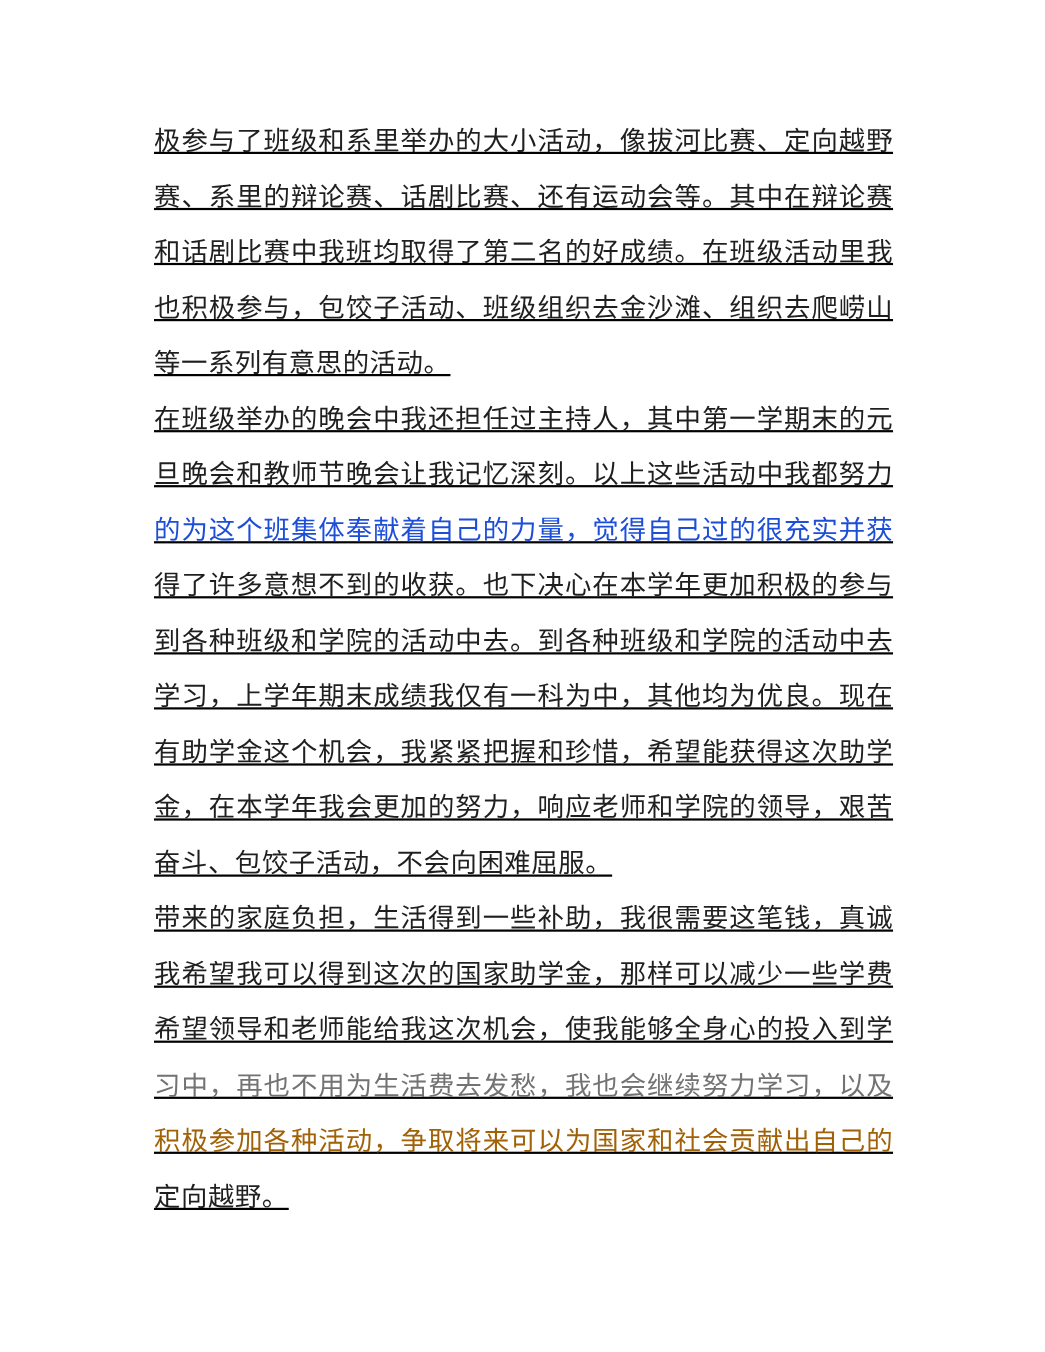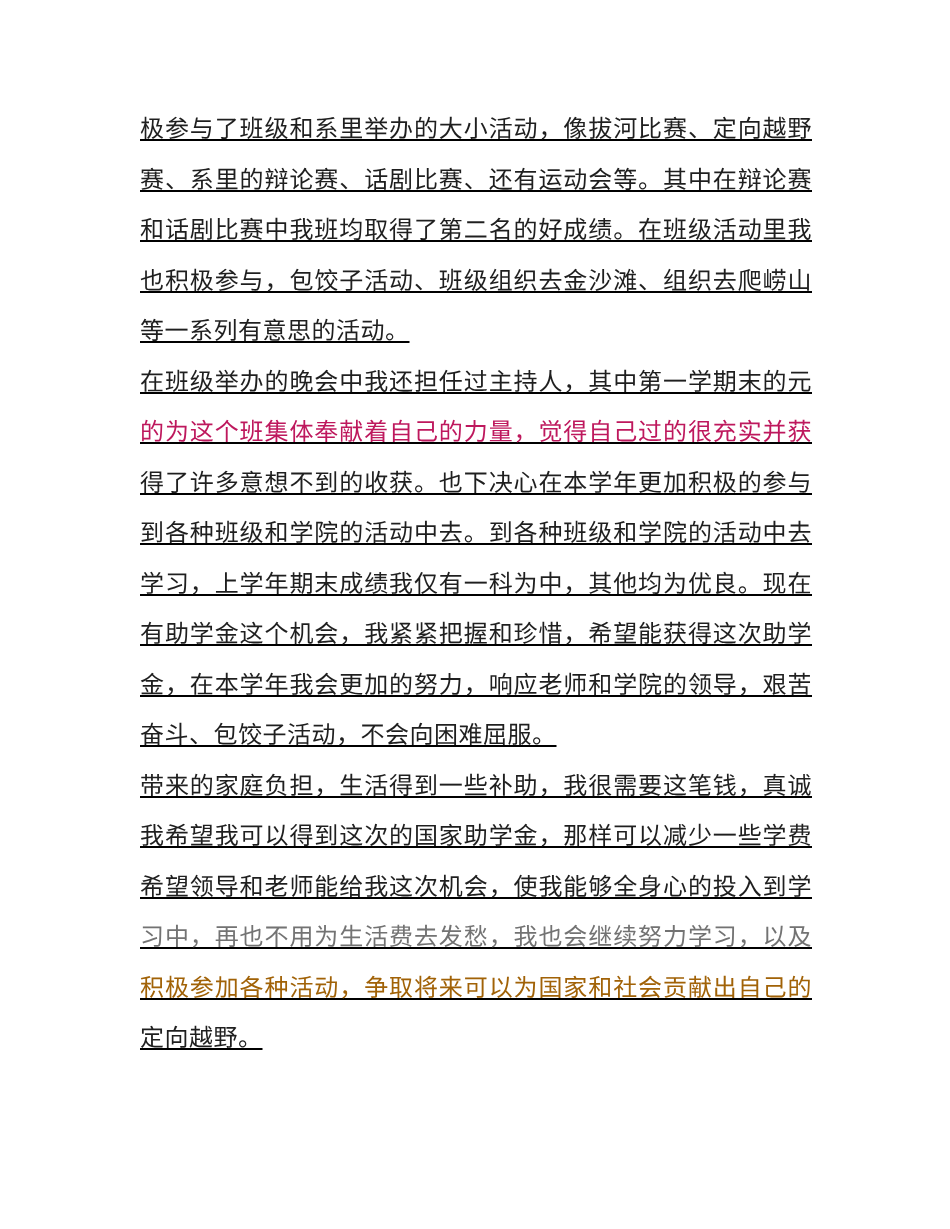--- a/index.html
+++ b/index.html
@@ -47,21 +47,22 @@
 <div class="doc-page" id="doc-page" style="background: rgb(255, 255, 255);">
     <div class="paragraph">
       <div class="text-line" style="color: rgb(31, 31, 31);">极参与了班级和系里举办的大小活动，像拔河比赛、定向越野</div>
       <div class="text-line" style="color: rgb(31, 31, 31);">赛、系里的辩论赛、话剧比赛、还有运动会等。其中在辩论赛</div>
       <div class="text-line" style="color: rgb(31, 31, 31);">和话剧比赛中我班均取得了第二名的好成绩。在班级活动里我</div>
       <div class="text-line" style="color: rgb(31, 31, 31);">也积极参与，包饺子活动、班级组织去金沙滩、组织去爬崂山</div>
       <div class="text-line last" style="color: rgb(31, 31, 31);">等一系列有意思的活动。</div>
     </div>
     <div class="paragraph">
       <div class="text-line" style="color: rgb(31, 31, 31);">在班级举办的晚会中我还担任过主持人，其中第一学期末的元</div>
-      <div class="text-line" style="color: #be185d;">的为这个班集体奉献着自己的力量，觉得自己过的很充实并获</div>
+      <div class="text-line" style="color: rgb(31, 31, 31);">旦晚会和教师节晚会让我记忆深刻。以上这些活动中我都努力</div>
+      <div class="text-line" style="color: #1d4ed8;">的为这个班集体奉献着自己的力量，觉得自己过的很充实并获</div>
       <div class="text-line" style="color: rgb(31, 31, 31);">得了许多意想不到的收获。也下决心在本学年更加积极的参与</div>
       <div class="text-line" style="color: rgb(31, 31, 31);">到各种班级和学院的活动中去。到各种班级和学院的活动中去</div>
       <div class="text-line" style="color: rgb(31, 31, 31);">学习，上学年期末成绩我仅有一科为中，其他均为优良。现在</div>
       <div class="text-line" style="color: rgb(31, 31, 31);">有助学金这个机会，我紧紧把握和珍惜，希望能获得这次助学</div>
       <div class="text-line" style="color: rgb(31, 31, 31);">金，在本学年我会更加的努力，响应老师和学院的领导，艰苦</div>
       <div class="text-line last" style="color: rgb(31, 31, 31);">奋斗、包饺子活动，不会向困难屈服。</div>
     </div>
     <div class="paragraph">
       <div class="text-line" style="color: rgb(31, 31, 31);">带来的家庭负担，生活得到一些补助，我很需要这笔钱，真诚</div>
       <div class="text-line" style="color: rgb(31, 31, 31);">我希望我可以得到这次的国家助学金，那样可以减少一些学费</div>

